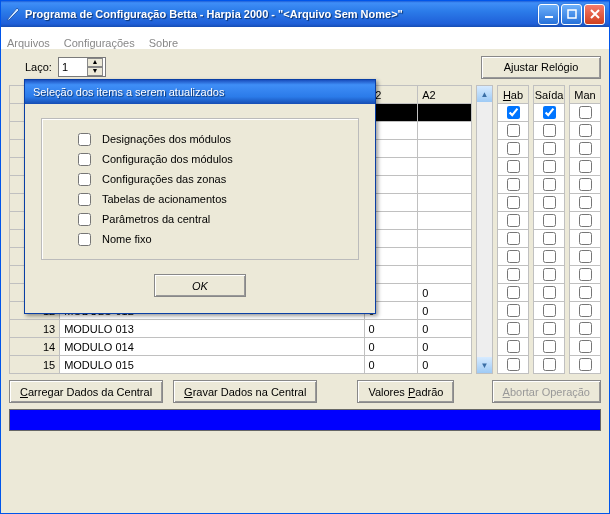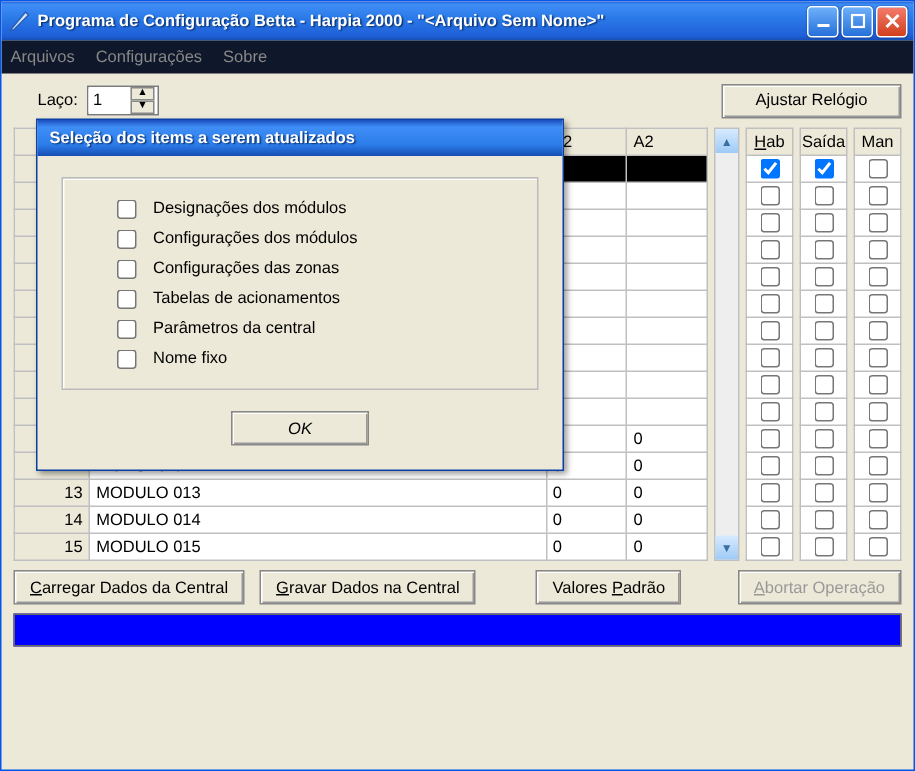--- a/index.html
+++ b/index.html
@@ -3,21 +3,21 @@
 <meta charset="utf-8">
 <style>
   * { box-sizing: border-box; font-family: Tahoma, Arial, sans-serif; font-size: 11px; }
   body { margin: 0; background: #fff; }
   .window { width: 610px; height: 514px; background: #ece9d8; border: 1px solid #0055ea; position: relative; overflow: hidden; }
   .titlebar { height: 26px; background: linear-gradient(to bottom,#1f5fd8 0%,#3f8ef7 7%,#2b7be9 40%,#1f5fd8 88%,#164db3 100%); color: #fff; display: flex; align-items: center; padding: 0 4px; font-weight: bold; }
   .titlebar .icon { width: 16px; height: 16px; margin-right: 4px; }
   .titlebar .title { flex: 1; text-shadow: 1px 1px 1px #0a316c; }
   .tbtn { width: 21px; height: 21px; background: linear-gradient(#6db0fa,#2570d9); border: 1px solid #fff; border-radius: 3px; margin-left: 2px; display: flex; align-items: center; justify-content: center; color: #fff; font-weight: bold; box-shadow: 0 0 1px #0a316c; }
   .tbtn.close { background: linear-gradient(#f57b6b,#d0401e); }
-  .menubar { height: 22px; background: #0f172a; display: flex; align-items: center; padding: 10px 6px; color: #888; gap: 14px; }
+  .menubar { height: 22px; background: #ffffff; display: flex; align-items: flex-start; padding: 10px 6px; color: #888; gap: 14px; }
   .content { position: relative; padding: 4px 8px 8px 8px; }
   .toprow { display: flex; align-items: center; height: 28px; gap: 6px; }
   .label { color: #000; padding-left: 16px; }
   .spinbox { display: flex; align-items: center; border: 1px solid #7a7a7a; background: #fff; height: 20px; width: 48px; }
   .spinbox input { border: none; width: 28px; padding: 2px 3px; outline: none; }
   .spinbox .arrows { display: flex; flex-direction: column; }
   .spinbox .arr { width: 16px; height: 9px; background: #ece9d8; border: 1px solid #888; font-size: 7px; line-height: 6px; text-align: center; }
   .btn { background: #ece9d8; border: 1px solid #888; box-shadow: inset 1px 1px 0 #fff, inset -1px -1px 0 #999; padding: 3px 10px; height: 23px; cursor: pointer; }
   .btn.disabled { color: #999; }
   .btn.long { min-width: 120px; }
@@ -33,21 +33,21 @@
   .checkcols { display: flex; gap: 4px; }
   .checkcol { width: 32px; }
   .checkcol .hd { height: 19px; display: flex; align-items: center; justify-content: center; border: 1px solid #c0c0c0; background: #ece9d8; margin-bottom: 0; }
   .checkcol .cell { height: 18px; display: flex; align-items: center; justify-content: center; border: 1px solid #c0c0c0; border-top: none; background: #fff; }
   .checkcol .hd u { text-decoration: underline; }
   .scrollv { width: 17px; background: #eee; border: 1px solid #c0c0c0; display: flex; flex-direction: column; align-items: center; justify-content: space-between; }
   .scrollv .arr { width: 15px; height: 16px; background: linear-gradient(#d7ebff,#9ecaf5); display:flex;align-items:center;justify-content:center;font-size:8px;color:#3a6ea5; }
   .btnrow { display: flex; gap: 10px; margin-top: 6px; align-items: center; }
   .bluebar { margin-top: 6px; height: 22px; background: #0000ff; border: 1px solid #666; }
   .dialog { position: absolute; left: 23px; top: 78px; width: 352px; background: #ece9d8; border: 1px solid #0a3fa5; box-shadow: 2px 2px 4px rgba(0,0,0,.4); z-index: 50; }
-  .dialog .dtitle { height: 24px; background: linear-gradient(to bottom,#1a4fbe,#3f8ef7 20%,#2b7be9 70%,#164db3); color: #fff; display: flex; align-items: center; padding: 0 8px; font-weight: bold; text-shadow: 1px 1px 1px #0a316c; }
+  .dialog .dtitle { height: 24px; background: linear-gradient(to bottom,#1a4fbe,#3f8ef7 20%,#2b7be9 70%,#164db3); color: #fff; display: flex; align-items: center; padding: 0 8px; font-weight: normal; text-shadow: 1px 1px 1px #0a316c; }
   .dialog .dbody { padding: 14px 16px 16px 16px; }
   .dialog .group { border: 1px solid #bbb; background: #ece9d8; padding: 10px 18px 10px 32px; box-shadow: inset 1px 1px 0 #fff; }
   .dialog .ckrow { display: flex; align-items: center; gap: 8px; height: 20px; }
   .dialog .dbtn { width: 92px; margin: 14px auto 0 auto; display: block; font-style: italic; }
   input[type=checkbox]{ width:13px;height:13px; }
   .selrow td { background: #000; color: #fff; }
   .covered td { color: transparent; }
 </style>
 </head>
 <body>
@@ -379,21 +379,21 @@
   <div class="dialog">
     <div class="dtitle">Seleção dos items a serem atualizados</div>
     <div class="dbody">
       <div class="group" id="ckgroup">
           <div class="ckrow">
             <input type="checkbox" style="">
             <span>Designações dos módulos</span>
           </div>
           <div class="ckrow">
             <input type="checkbox" style="">
-            <span>Configurações dos módulos</span>
+            <span>Configuração dos módulos</span>
           </div>
           <div class="ckrow">
             <input type="checkbox" style="">
             <span>Configurações das zonas</span>
           </div>
           <div class="ckrow">
             <input type="checkbox" style="">
             <span>Tabelas de acionamentos</span>
           </div>
           <div class="ckrow">

